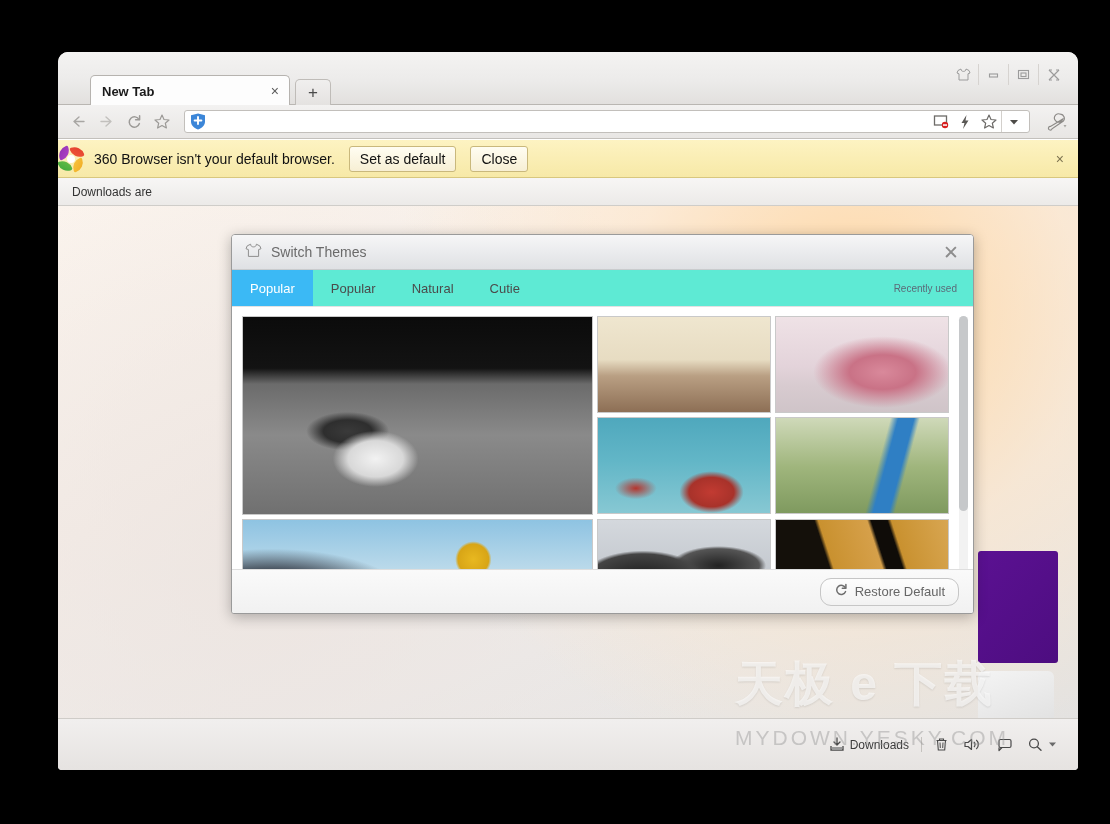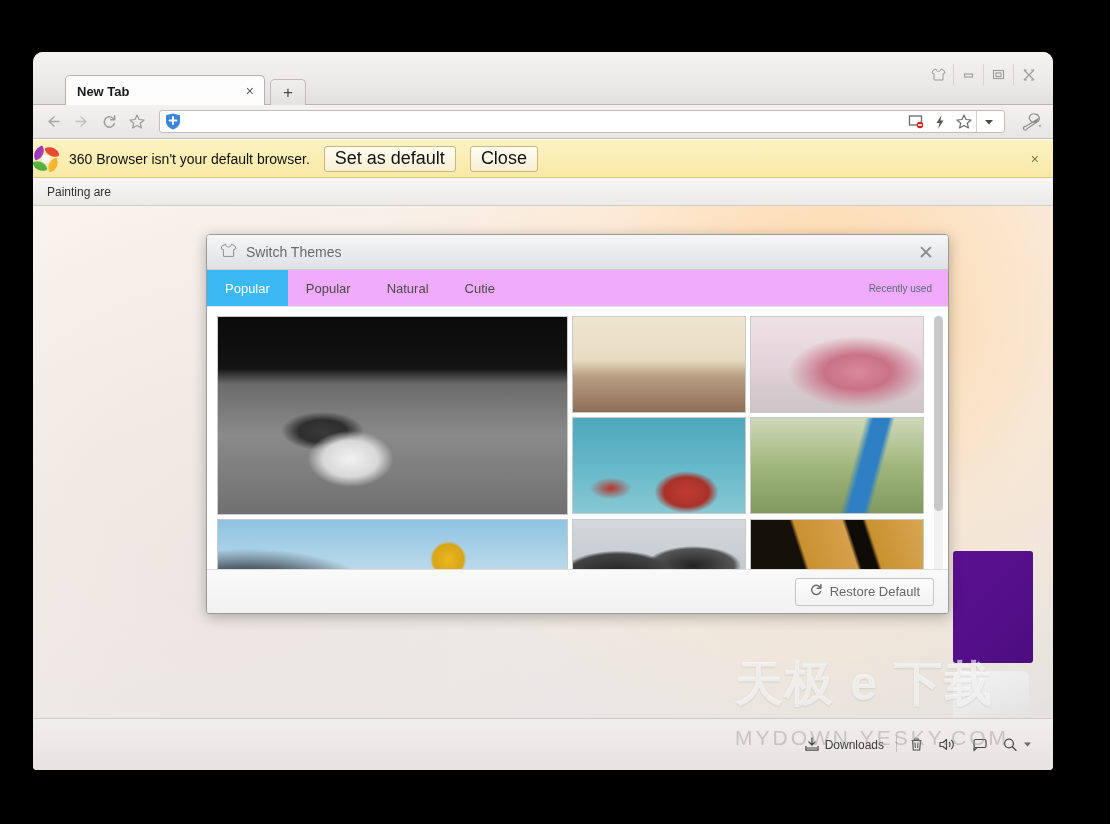--- a/index.html
+++ b/index.html
@@ -7,21 +7,21 @@
     width: 1110px; height: 824px;
     background: #000;
     font-family: "Liberation Sans", sans-serif;
     overflow: hidden;
     position: relative;
   }
 
   
   #window-frame {
     position: absolute;
-    left: 33px; top: 52px;
+    left: 58px; top: 52px;
     width: 1020px; height: 718px;
     background: #ffffff;
     border-radius: 10px 10px 4px 4px;
     overflow: hidden;
   }
 
   
   #tabstrip {
     position: absolute; left: 0; top: 0;
     width: 1020px; height: 53px;
@@ -120,21 +120,21 @@
     padding: 0 10px 0 0;
   }
   #notify-text {
     font-size: 14px; color: #111; margin-left: 10px;
   }
   .notify-btn {
     height: 26px; padding: 0 10px; margin-left: 14px;
     background: linear-gradient(to bottom,#fffdf2,#f7efd4);
     border: 1px solid #c9b87c;
     border-radius: 3px;
-    font-size: 18px; color: #111;
+    font-size: 14px; color: #111;
     font-family: "Liberation Sans", sans-serif;
     display: flex; align-items: center; cursor: pointer;
   }
   #notify-close {
     margin-left: auto; font-size: 14px; color: #7d7350;
     cursor: pointer; padding: 0 4px;
   }
   
   #pinwheel { width: 26px; height: 26px; position: relative; }
   #pinwheel .pw { position: absolute; width: 12px; height: 12px; border-radius: 12px 2px 12px 2px; }
@@ -209,21 +209,21 @@
   }
   #dlg-title {
     font-size: 14px; color: #6a6a6a; margin-left: 9px;
   }
   #dlg-close {
     margin-left: auto; width: 44px; height: 34px;
     display: flex; align-items: center; justify-content: center;
     color: #8d8d8d; cursor: pointer;
   }
   #dlg-tabs {
-    height: 37px; background: #f0abfc;
+    height: 37px; background: #5eead4;
     border-bottom: 1px solid #e2e2e3;
     display: flex; align-items: stretch;
     flex: none;
   }
   .dlg-tab {
     display: flex; align-items: center;
     padding: 0 18px;
     font-size: 13px; color: #4b4b4b;
     cursor: pointer;
   }
@@ -304,21 +304,21 @@
   #dlg-footer {
     height: 44px; flex: none;
     background: linear-gradient(to bottom,#fafafa,#f1f1f1);
     border-top: 1px solid #dedede;
     display: flex; align-items: center; justify-content: flex-end;
     padding-right: 14px;
   }
   #restore-default {
     height: 28px; padding: 0 13px;
     background: linear-gradient(to bottom,#fdfdfd,#f2f2f2);
-    border: 1px solid #c6c6c6; border-radius: 3px;
+    border: 1px solid #c6c6c6; border-radius: 11px;
     display: flex; align-items: center; gap: 7px;
     font-size: 13px; color: #666; cursor: pointer;
     font-family: "Liberation Sans", sans-serif;
   }
 
   
   #wm-cn {
     position: absolute; left: 735px; top: 652px;
     font-size: 48px; font-weight: bold;
     color: rgba(255,255,255,.62);
@@ -445,21 +445,21 @@
       <span class="pw" style="left:1px;top:14px;background:linear-gradient(135deg,#3aa53a,#6cc04a);transform:rotate(250deg)"></span>
       <span style="position:absolute;left:9px;top:9px;width:8px;height:8px;border-radius:50%;background:#fff"></span>
     </div>
     <span id="notify-text">360 Browser isn't your default browser.</span>
     <button class="notify-btn">Set as default</button>
     <button class="notify-btn">Close</button>
     <span id="notify-close">×</span>
   </div>
 
   <div id="bookmarks-bar">
-    <span>Painting are</span>
+    <span>Downloads are</span>
   </div>
 
   <div id="content">
     <div id="ntp-bg"></div>
     <div class="tile" id="tile-purple"></div>
     <div class="tile" id="tile-white"></div>
 
   </div>
 
   <div id="statusbar">

